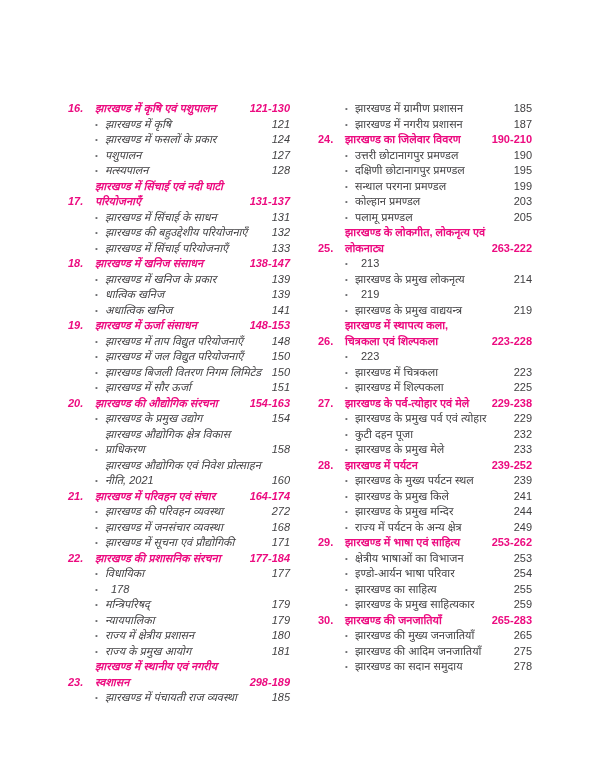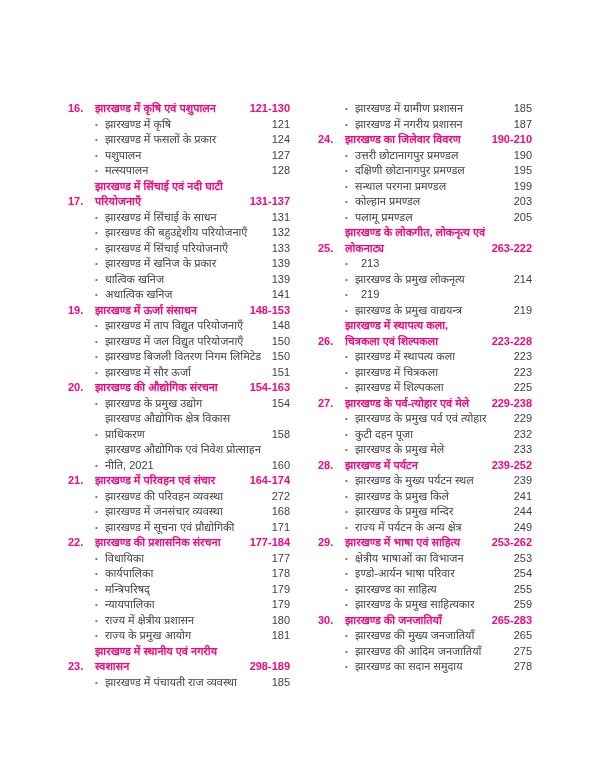--- a/index.html
+++ b/index.html
@@ -14,21 +14,21 @@
     overflow: hidden;
     font-family: "Liberation Sans", "DejaVu Sans", sans-serif;
   }
   .toc {
     position: absolute;
     top: 101px;
     left: 68px;
     display: flex;
   }
   .col { display: block; }
-  .col-left  { width: 222px; margin-right: 28px; }
+  .col-left  { width: 222px; margin-right: 28px; font-style: italic; }
   .col-right { width: 214px; }
   .row {
     display: flex;
     align-items: flex-end;
     font-size: 11px;
     line-height: 15.5px;
     color: var(--text-color, #414042);
   }
   .row.chapter {
     color: var(--accent-color, #ec0c80);
@@ -106,20 +106,25 @@
     <span class="bullet">•</span>
     <span class="label">झारखण्ड की बहुउद्देशीय परियोजनाएँ</span>
     <span class="pages">132</span>
   </div>
       <div class="row sub">
     <span class="indent"></span>
     <span class="bullet">•</span>
     <span class="label">झारखण्ड में सिंचाई परियोजनाएँ</span>
     <span class="pages">133</span>
   </div>
+      <div class="row chapter">
+    <span class="num">18.</span>
+    <span class="label">झारखण्ड में खनिज संसाधन</span>
+    <span class="pages">138-147</span>
+  </div>
       <div class="row sub">
     <span class="indent"></span>
     <span class="bullet">•</span>
     <span class="label">झारखण्ड में खनिज के प्रकार</span>
     <span class="pages">139</span>
   </div>
       <div class="row sub">
     <span class="indent"></span>
     <span class="bullet">•</span>
     <span class="label">धात्विक खनिज</span>
@@ -213,21 +218,20 @@
   </div>
       <div class="row sub">
     <span class="indent"></span>
     <span class="bullet">•</span>
     <span class="label">विधायिका</span>
     <span class="pages">177</span>
   </div>
       <div class="row sub">
     <span class="indent"></span>
     <span class="bullet">•</span>
-    <span class="label">कार्यपालिका</span>
     <span class="pages">178</span>
   </div>
       <div class="row sub">
     <span class="indent"></span>
     <span class="bullet">•</span>
     <span class="label">मन्त्रिपरिषद्</span>
     <span class="pages">179</span>
   </div>
       <div class="row sub">
     <span class="indent"></span>
@@ -335,21 +339,20 @@
     <span class="pages">219</span>
   </div>
       <div class="row chapter">
     <span class="num">26.</span>
     <span class="label">झारखण्ड में स्थापत्य कला, चित्रकला एवं शिल्पकला</span>
     <span class="pages">223-228</span>
   </div>
       <div class="row sub">
     <span class="indent"></span>
     <span class="bullet">•</span>
-    <span class="label">झारखण्ड में स्थापत्य कला</span>
     <span class="pages">223</span>
   </div>
       <div class="row sub">
     <span class="indent"></span>
     <span class="bullet">•</span>
     <span class="label">झारखण्ड में चित्रकला</span>
     <span class="pages">223</span>
   </div>
       <div class="row sub">
     <span class="indent"></span>

